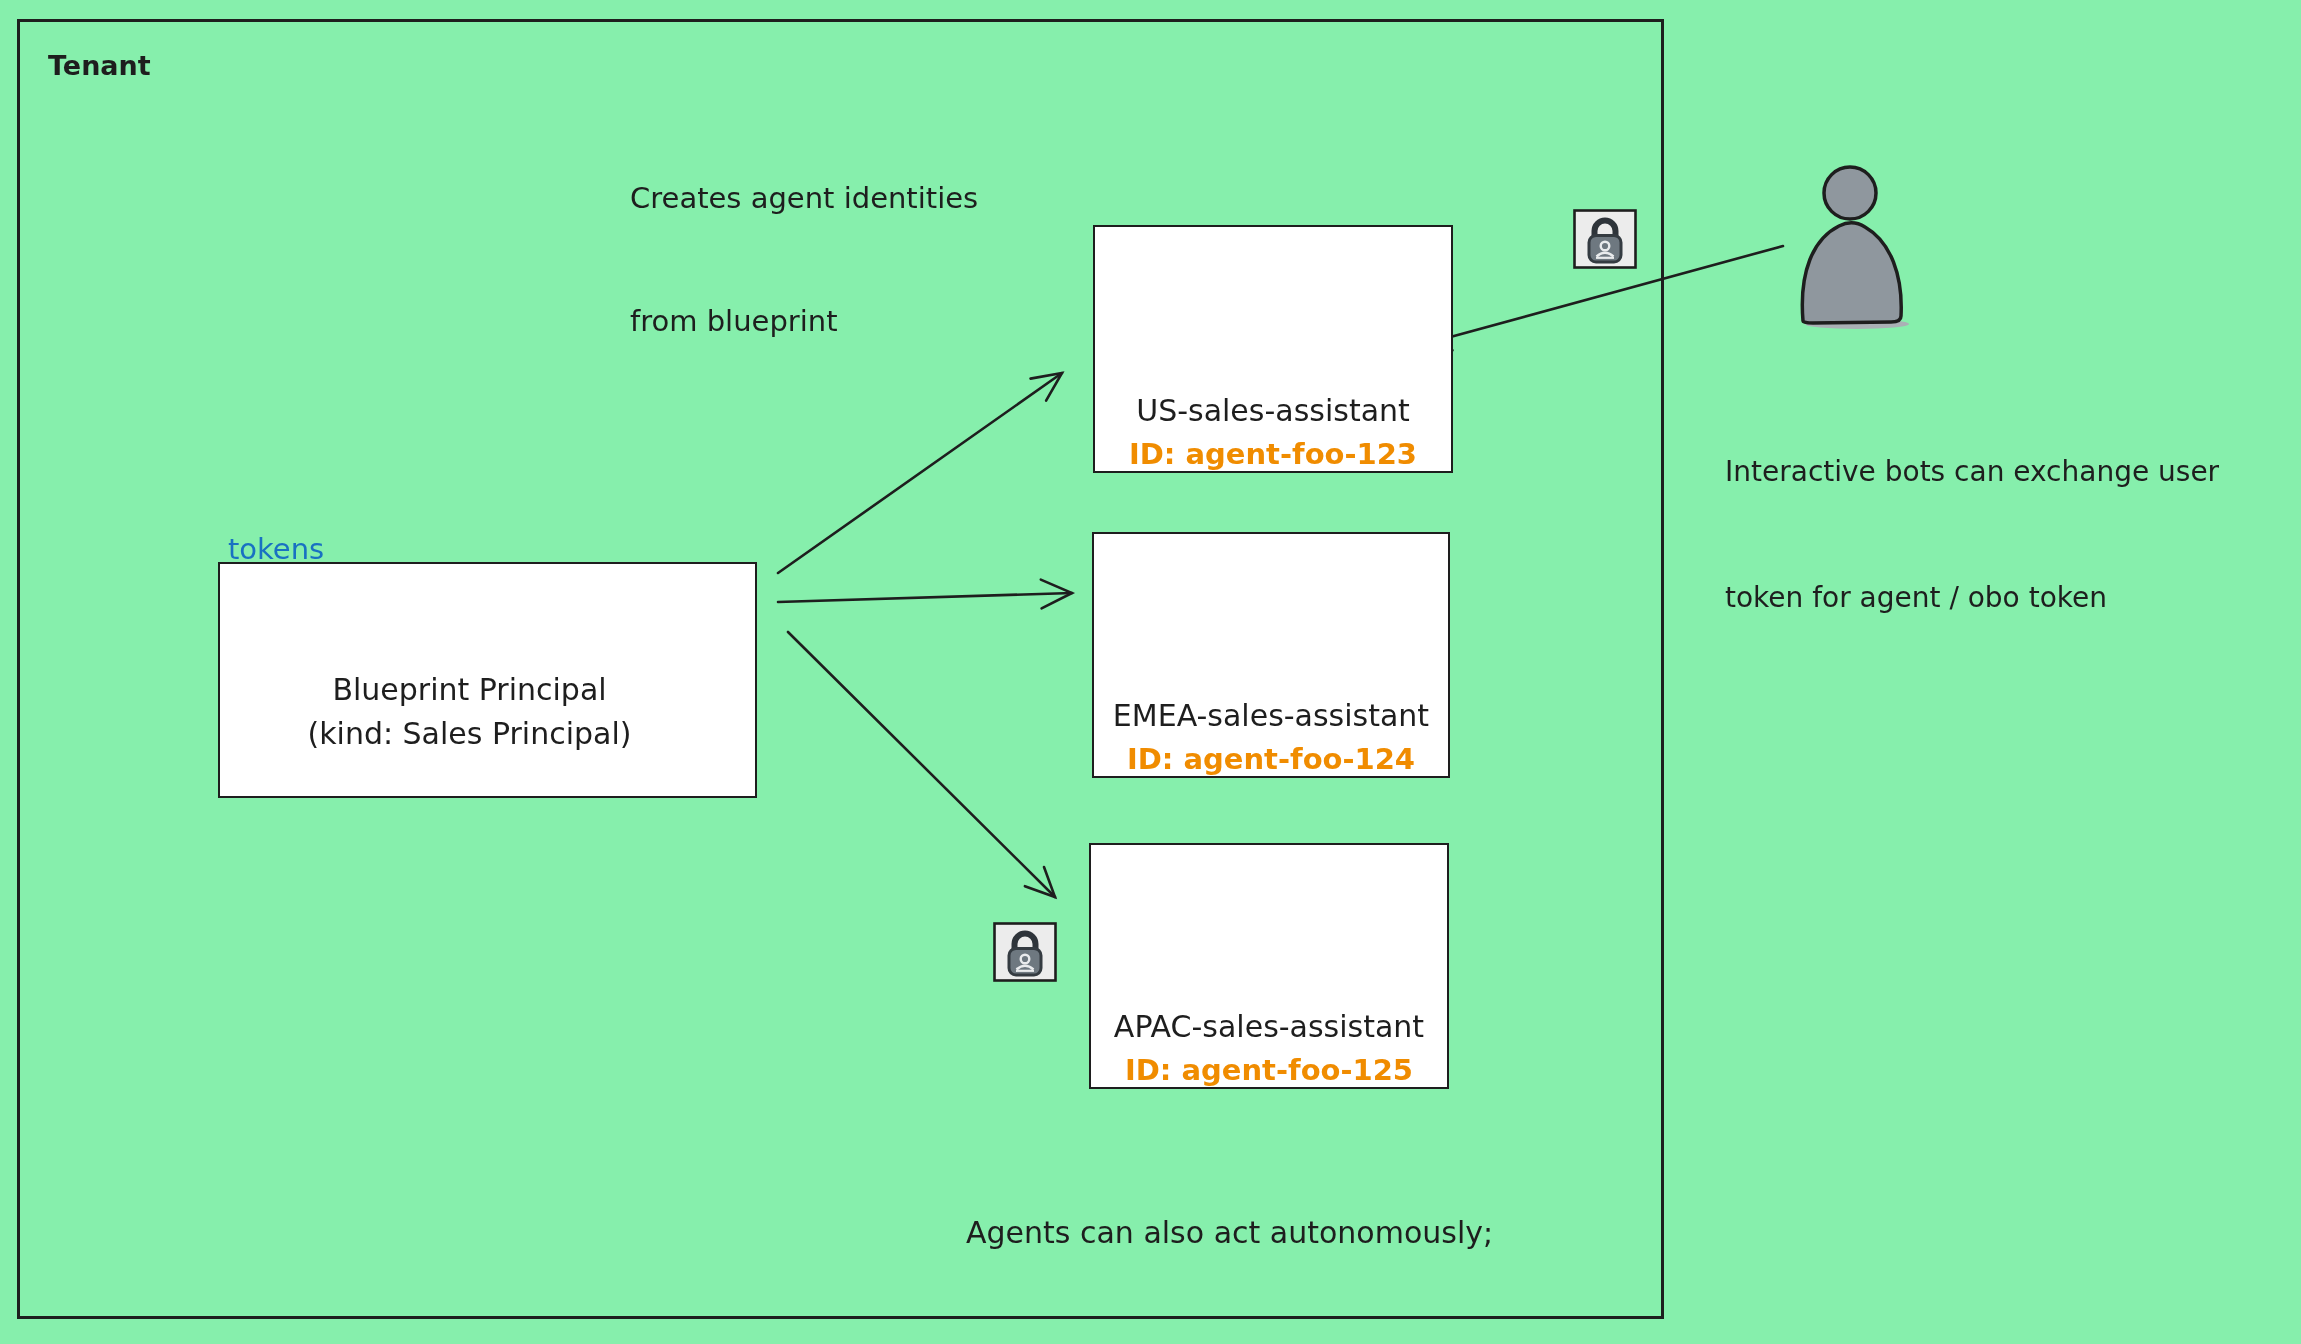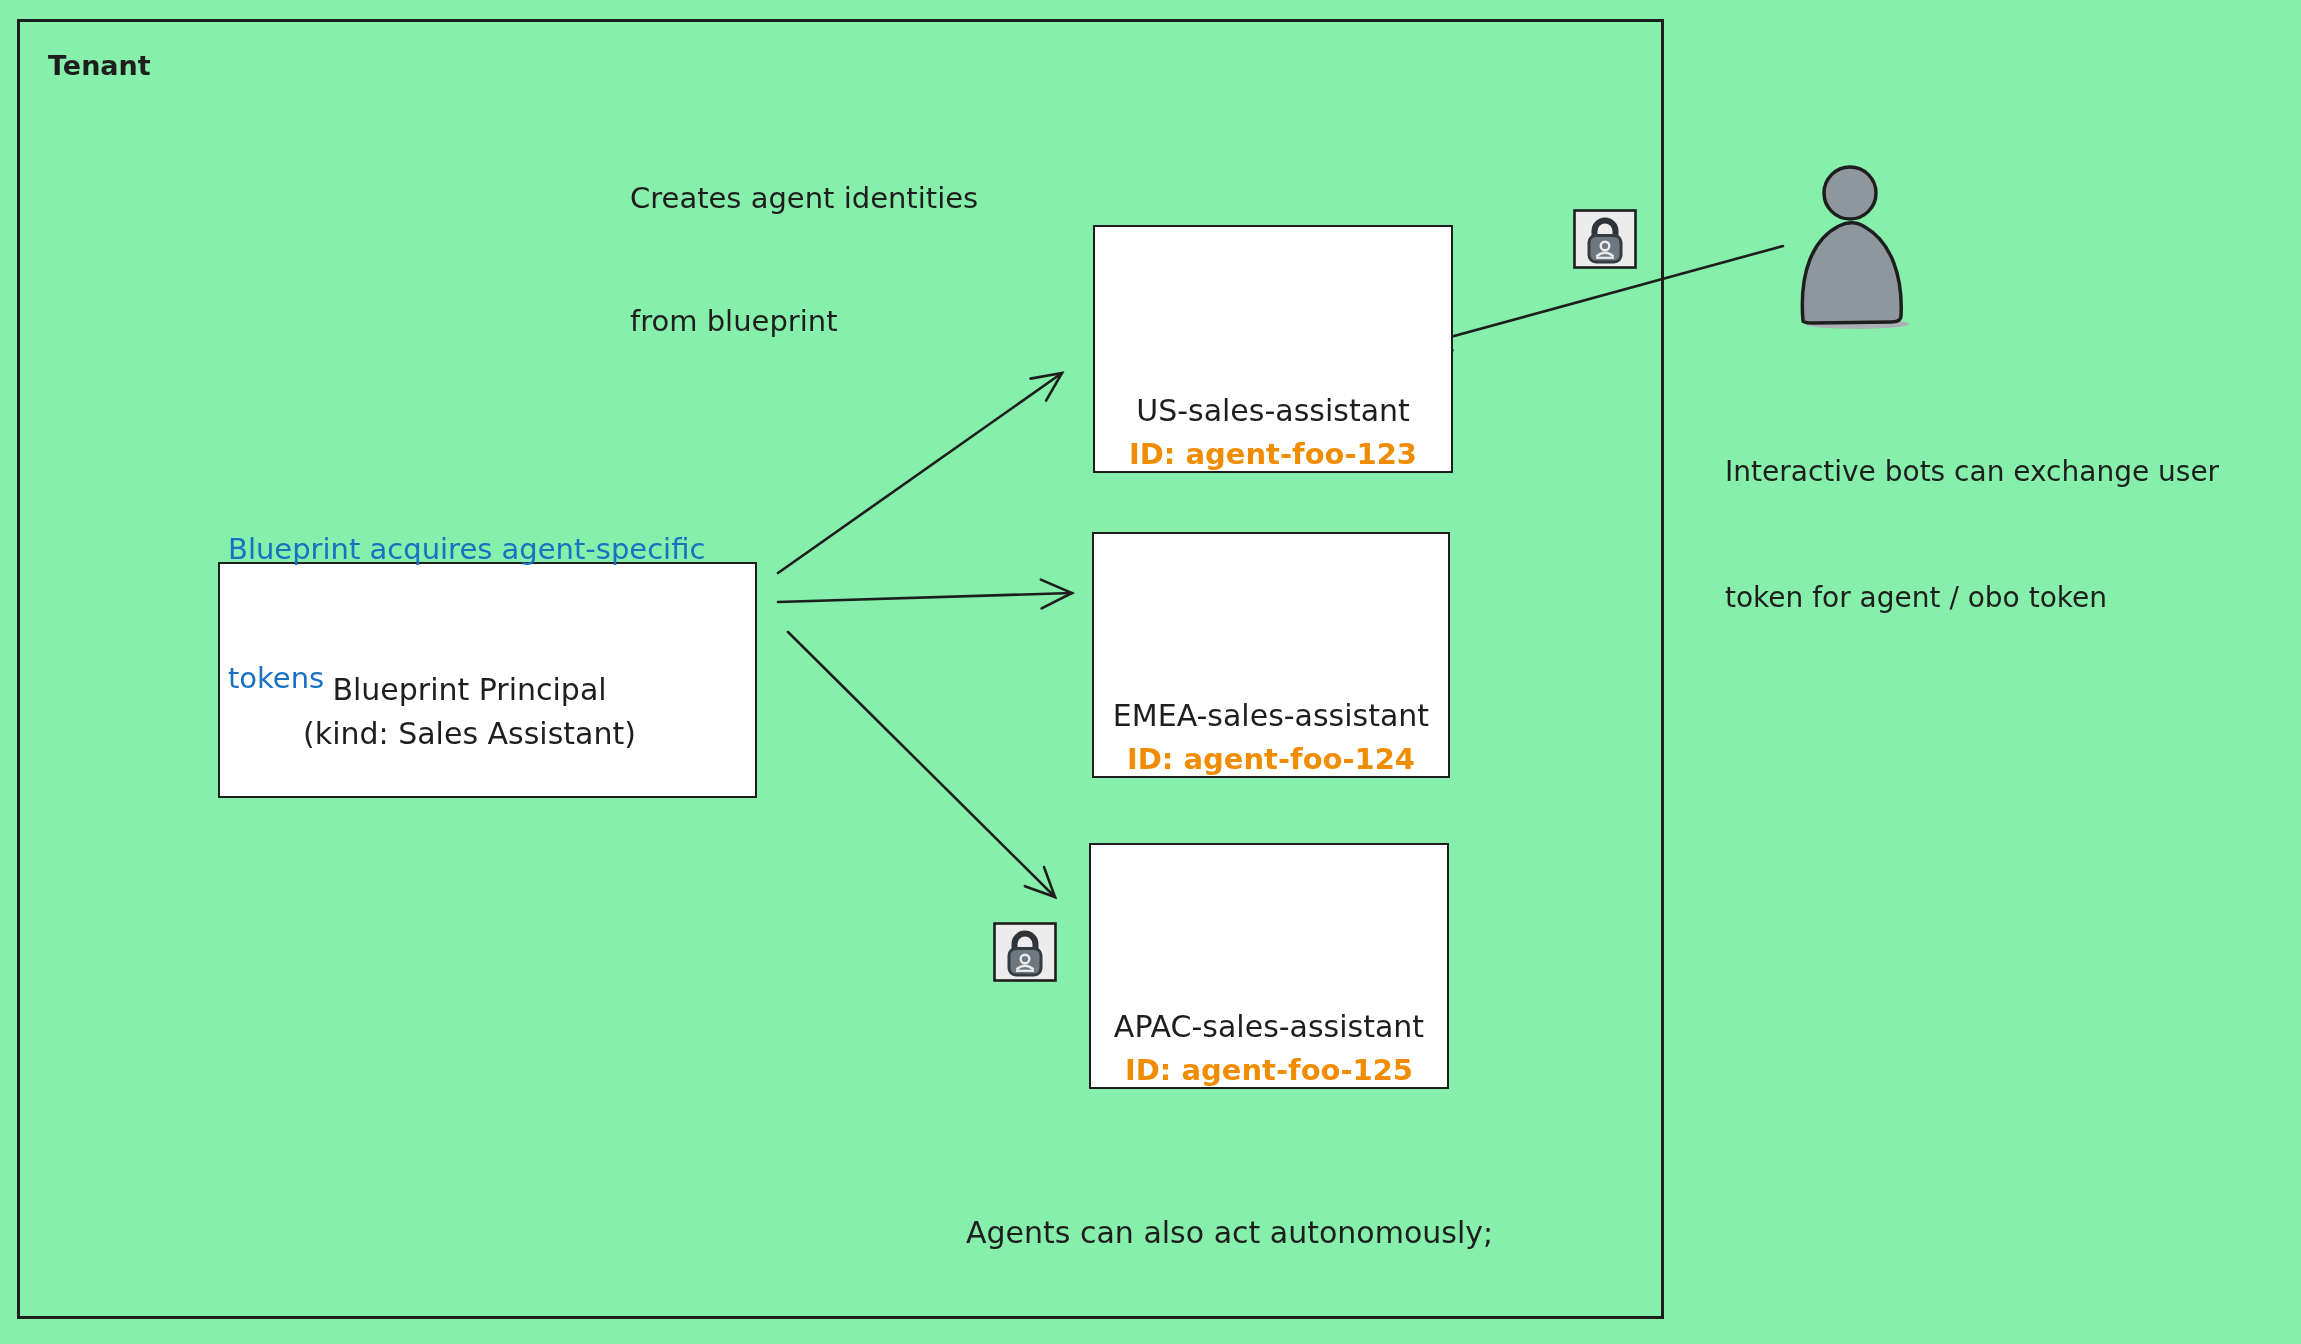--- a/index.html
+++ b/index.html
@@ -97,21 +97,21 @@
     </svg>
   <svg class="lock" style="left:1570px;top:209px" width="70" height="60">
       <use href="#lock-user"></use>
     </svg>
   <svg class="lock" style="left:993px;top:922px" width="64" height="60">
       <use href="#lock-user"></use>
     </svg>
 
   <div class="shape-box blueprint-box">
     <div class="bp-line">Blueprint Principal</div>
-    <div class="bp-line">(kind: Sales Assistant)</div>
+    <div class="bp-line">(kind: Sales Principal)</div>
   </div>
 
   <div class="shape-box agent-box-us">
     <div class="agent-name">US-sales-assistant</div>
     <div class="agent-id">ID: agent-foo-123</div>
   </div>
   <div class="shape-box agent-box-emea">
     <div class="agent-name">EMEA-sales-assistant</div>
     <div class="agent-id">ID: agent-foo-124</div>
   </div>
@@ -119,21 +119,20 @@
     <div class="agent-name">APAC-sales-assistant</div>
     <div class="agent-id">ID: agent-foo-125</div>
   </div>
 
   <div class="note note-creates">
     <div>Creates agent identities</div>
     <div>from blueprint</div>
   </div>
 
   <div class="note note-blue note-acquires">
-    <div>Blueprint acquires agent-specific</div>
     <div>tokens</div>
   </div>
 
 
   <div class="note note-autonomous">
     <div>Agents can also act autonomously;</div>
     <div>agents will get an "agent token" it</div>
     
   </div>
 

